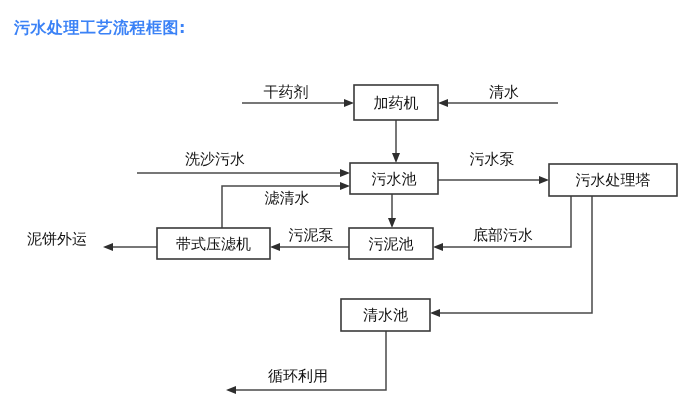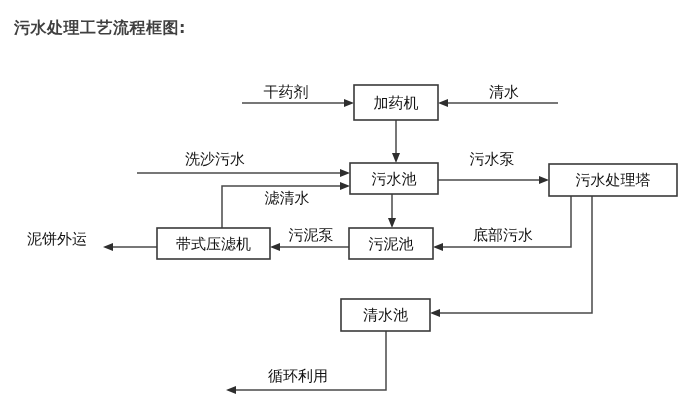--- a/index.html
+++ b/index.html
@@ -14,21 +14,21 @@
     background: #ffffff;
     font-family: "DejaVu Sans", "Liberation Sans", sans-serif;
     overflow: hidden;
   }
   #title {
     position: absolute;
     left: 14px;
     top: 18px;
     font-size: 16px;
     font-weight: bold;
-    color: #404040;
+    color: #3b82f6;
     letter-spacing: 0.5px;
     white-space: nowrap;
   }
   svg#flow {
     position: absolute;
     left: 0;
     top: 0;
     width: 700px;
     height: 420px;
   }

